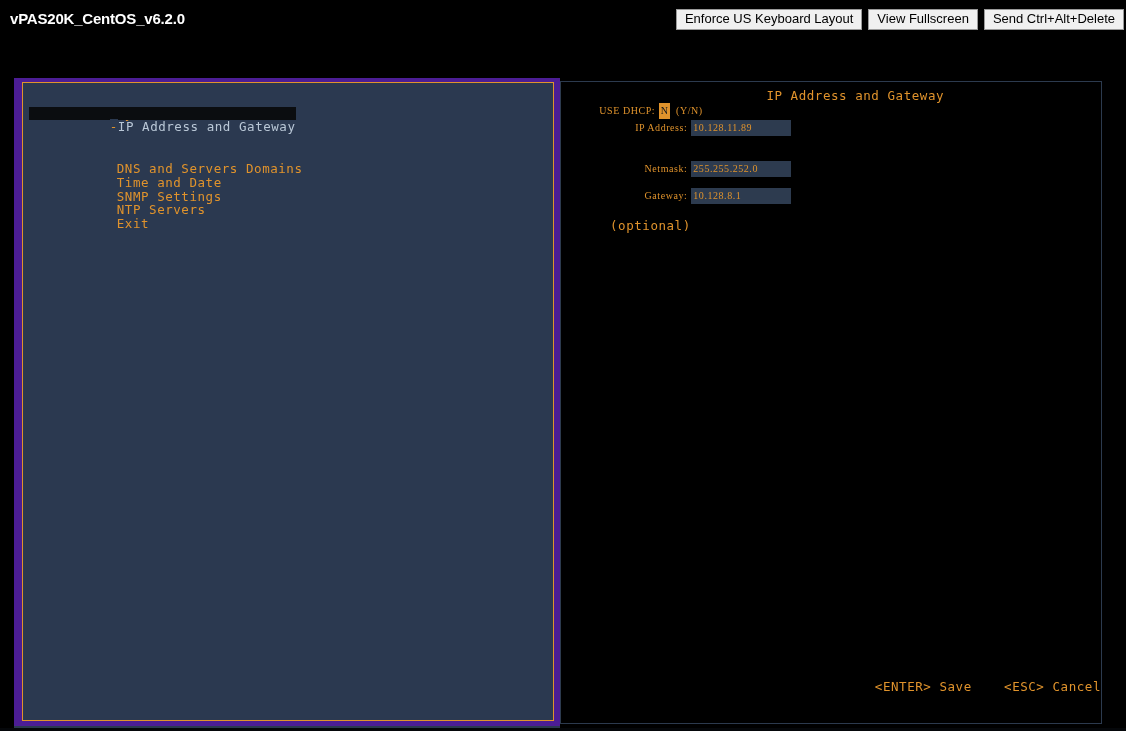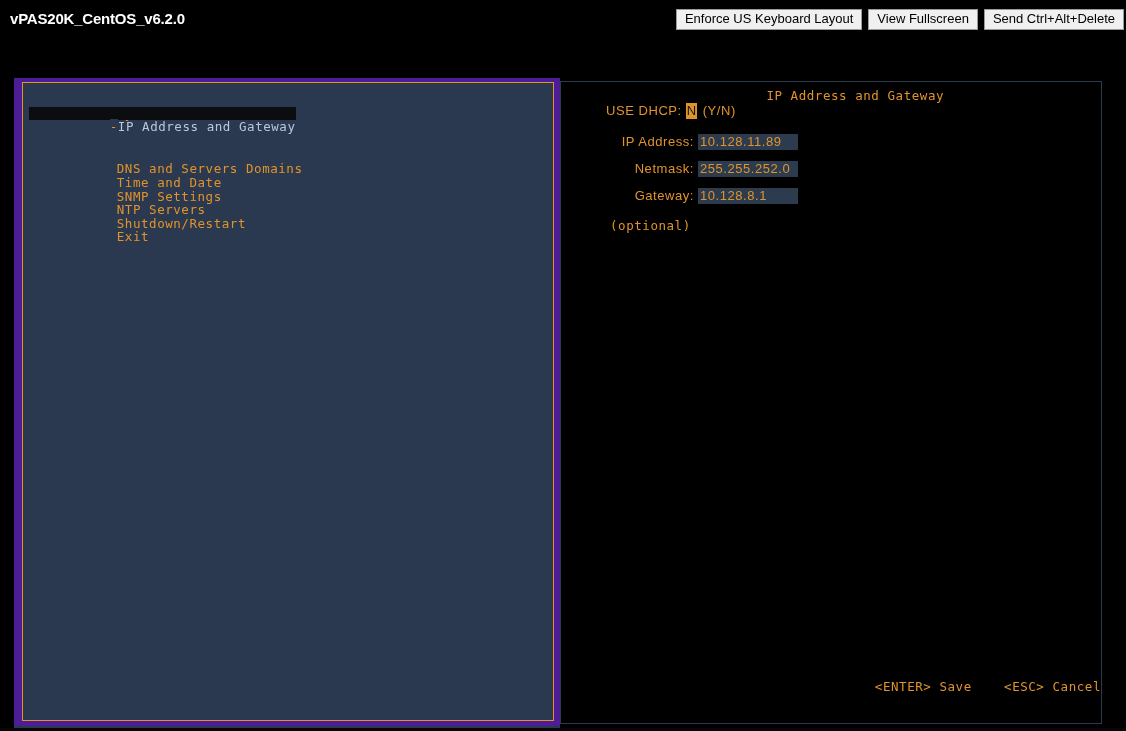--- a/index.html
+++ b/index.html
@@ -138,22 +138,22 @@
     color: #e0932c;
     white-space: pre;
   }
   #right-title span {
     background: #000000;
     padding: 0 4px;
   }
 
   .form-row {
     position: absolute;
-    font-family: Liberation Sans, sans-serif;
-    font-size: 13px;
+    font-family: Liberation Serif, serif;
+    font-size: 10px;
     letter-spacing: 0.55px;
     white-space: pre;
     line-height: 14px;
   }
   .f-label {
     color: #e0932c;
     display: inline-block;
     text-align: right;
   }
   .f-value {
@@ -252,43 +252,40 @@
         </div>
 
         <div class="menu-item">
           <span>SNMP Settings</span>
         </div>
 
         <div class="menu-item">
           <span>NTP Servers</span>
         </div>
 
-        <div class="menu-item">
-          <span>Shutdown/Restart</span>
-        </div>
 
         <div class="menu-item">
           <span>Exit</span>
         </div>
 
       </div>
     </div>
   </div>
 
   <div id="right-panel">
 
     <div id="right-title">
       <span>IP Address and Gateway</span>
     </div>
 
     <div class="form-row" style="left:20px; top:7px; width:100px; text-align:right;">
       <span class="f-label">USE DHCP:</span><span class="cursor-block">N</span><span class="f-suffix">(Y/N)</span>
     </div>
 
-    <div class="form-row" style="left:12px; top:38px;">
+    <div class="form-row" style="left:12px; top:24px;">
       <span class="f-label" style="width:96px;">IP Address:</span><span class="f-value" style="width:100px;">10.128.11.89</span>
     </div>
 
     <div class="form-row" style="left:12px; top:65px;">
       <span class="f-label" style="width:96px;">Netmask:</span><span class="f-value" style="width:100px;">255.255.252.0</span>
     </div>
 
     <div class="form-row" style="left:12px; top:92px;">
       <span class="f-label" style="width:96px;">Gateway:</span><span class="f-value" style="width:100px;">10.128.8.1</span>
     </div>

